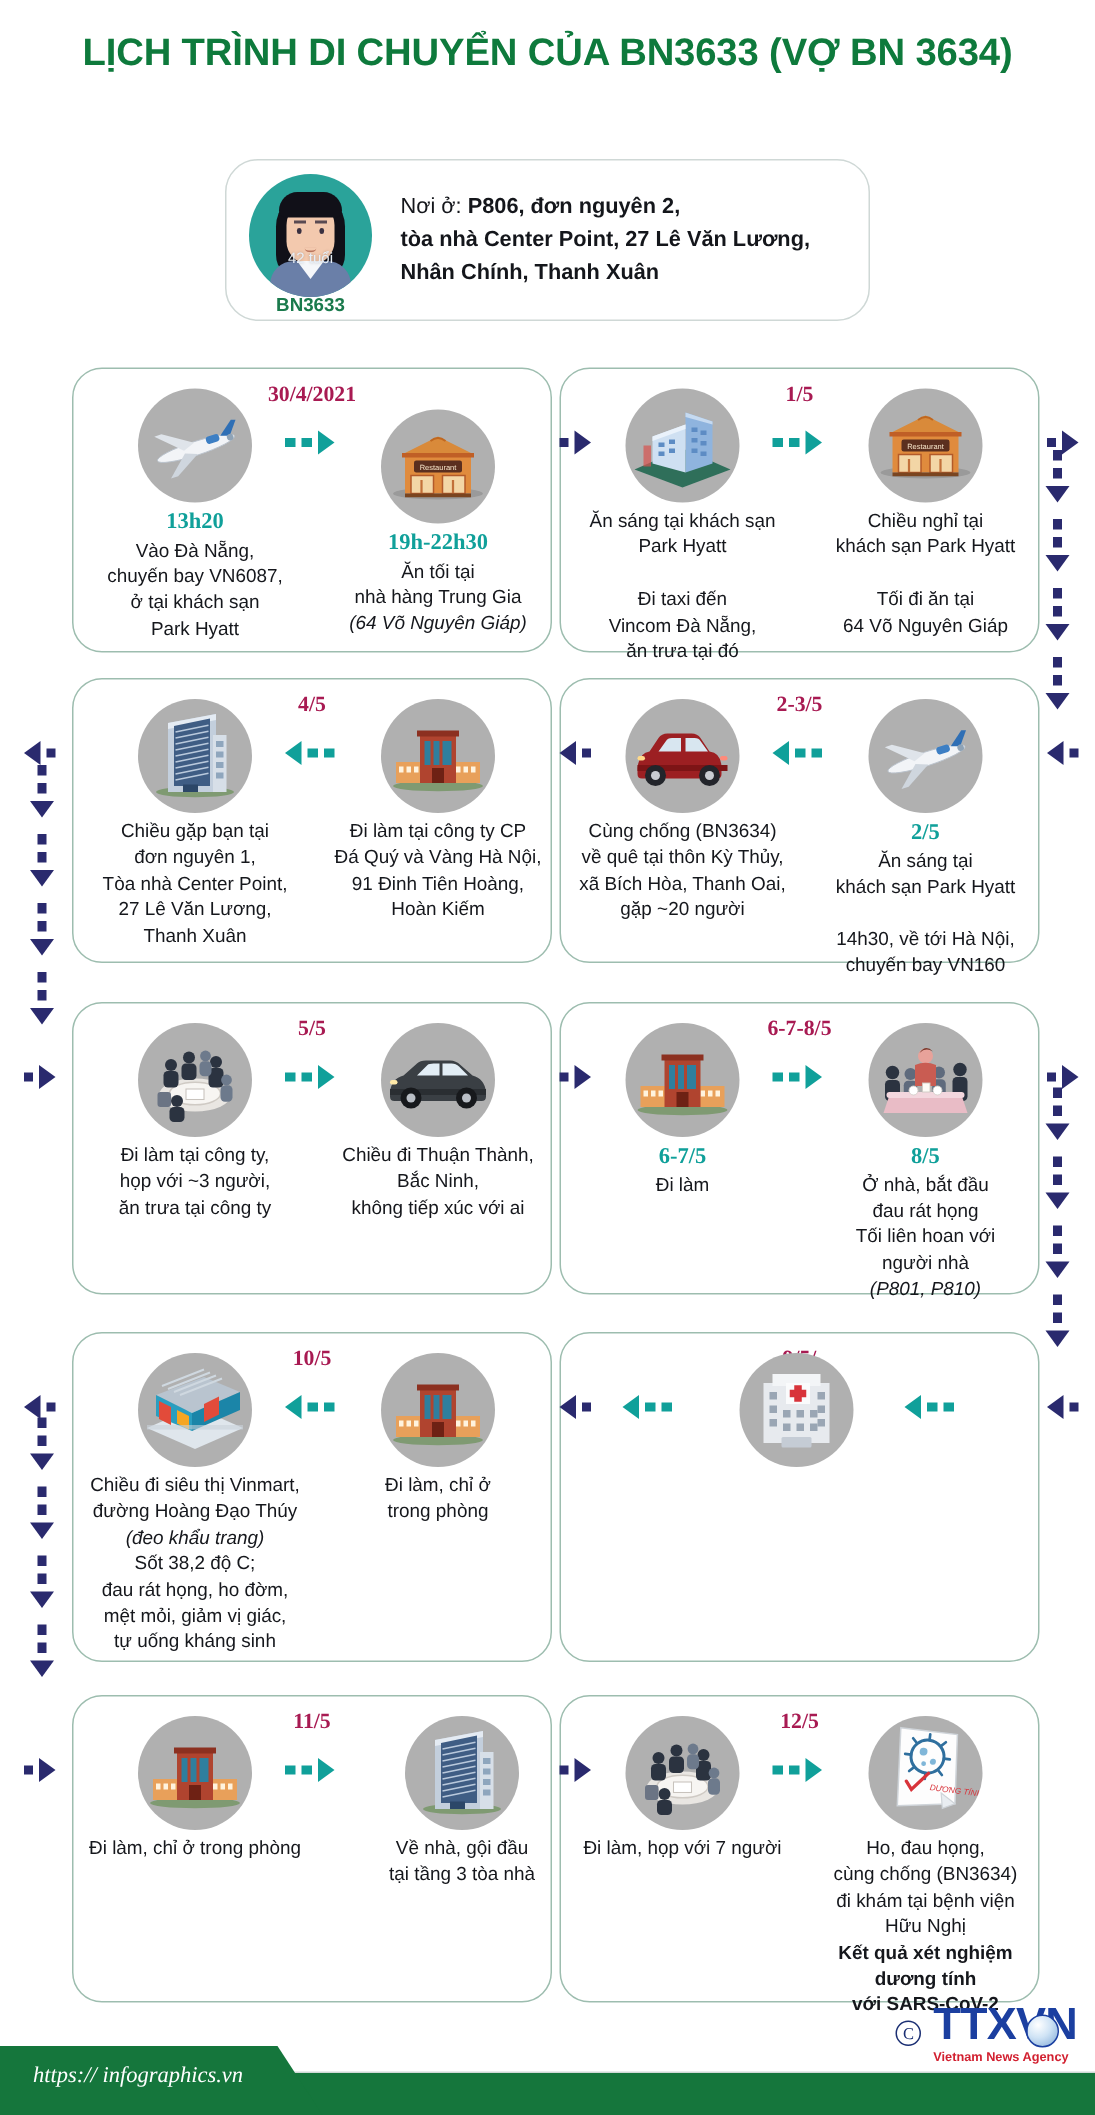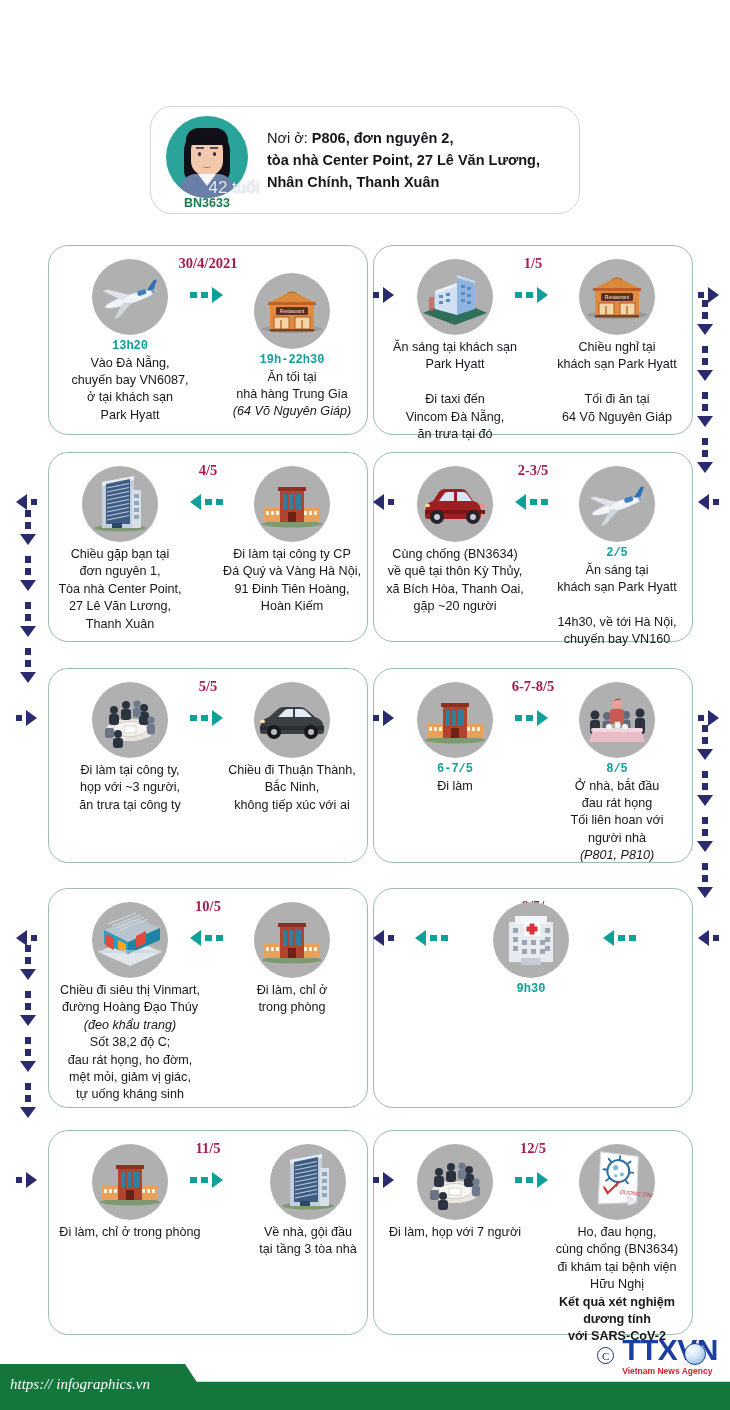--- a/index.html
+++ b/index.html
@@ -85,26 +85,25 @@
   .av-collar {
     position: absolute; left: 32px; bottom: 12px;
     width: 18px; height: 12px;
     background: #f5f7fa;
     transform: rotate(0deg);
     clip-path: polygon(0 0, 100% 0, 50% 100%);
   }
   .age-badge {
     position: absolute;
     left: 50%; transform: translateX(-50%);
-    bottom: 8px;
+    bottom: 28px;
     color: #e7eef6;
-    font-size: 17px;
+    font-size: 10px;
     white-space: nowrap;
     text-shadow: 0 0 2px rgba(0,0,0,.25);
-    margin-left: 27px;
   }
   .pid {
     position: absolute;
     left: 50%; transform: translateX(-50%);
     bottom: -4px;
     color: #1a7a4c;
     font-weight: bold;
     font-size: 12.5px;
   }
   .profile-text {
@@ -132,22 +131,22 @@
     width: 76px; height: 76px;
     border-radius: 50%;
     background: #b0b0b0;
     margin: 0 auto 4px;
     position: relative;
     overflow: hidden;
   }
   .cap-time {
     color: #10a09a;
     font-weight: bold;
-    font-size: 12px;
-    font-family: Liberation Mono, monospace;
+    font-size: 15px;
+    font-family: Liberation Serif, serif;
     line-height: 1.3;
   }
   .cap {
     font-size: 12.6px;
     line-height: 1.38;
     color: #15171c;
     white-space: pre-line;
   }
   .cap .it { font-style: italic; }
   .cap .bd { font-weight: bold; }
@@ -207,21 +206,21 @@
     width: 730px; height: 28px;
     background: #15763c;
   }
   .footer-tab {
     position: absolute; left: 0; bottom: 0;
     width: 215px; height: 46px;
     background: #15763c;
     clip-path: polygon(0 0, 185px 0, 215px 100%, 0 100%);
   }
   .footer-url {
-    position: absolute; left: 10px; bottom: 17px;
+    position: absolute; left: 22px; bottom: 17px;
     color: #fff; font-style: italic; font-size: 15px;
     font-family: "Liberation Serif", serif;
   }
   .ttxvn {
     position: absolute; right: 12px; bottom: 34px;
     display: flex; align-items: center;
   }
   .copy {
     width: 17px; height: 17px; border: 1.6px solid #1b2f73;
     border-radius: 50%; color: #1b2f73; font-size: 11px;
@@ -242,20 +241,21 @@
   .ttxvn-sub {
     color: #d22030; font-size: 8.5px; font-weight: bold;
     margin-top: 1px;
   }
   .thin-line { position:absolute; left:0; bottom:28px; width:730px; height:1px; background:#cfd8d6; }
 </style>
 </head>
 <body>
 
 <div class="header">
+  <div class="headline">LỊCH TRÌNH DI CHUYỂN CỦA BN3633 (VỢ BN 3634)</div>
 </div>
 
 <div class="profile-card">
   <div class="avatar-wrap">
     <div class="circ-hidden"></div>
     <div class="avatar">
       <div class="av-hair"></div>
       <div class="av-face"></div>
       <div class="av-fringe"></div>
       <div class="av-brow l"></div>
@@ -383,21 +383,21 @@
       <span class="d"></span>
       <span class="h"></span>
     </div>
     <div class="card" style="left:48px;top:452px;width:320px;height:190px;"></div>
     <div class="datelbl" style="left:48px;top:462px;width:320px;">4/5</div>
     <div class="arr rev" style="left:190px;top:494px;">
       <span class="d"></span>
       <span class="d"></span>
       <span class="h"></span>
     </div>
-    <div class="cell" style="left:44px;top:466px;width:152px;">
+    <div class="cell" style="left:54px;top:466px;width:152px;">
           <div class="circ"><svg viewBox="0 0 76 76" width="76" height="76">
         <ellipse cx="38" cy="62" rx="26" ry="3.5" fill="#7f9a72"></ellipse>
         <path d="M20 16 L52 10 L52 62 L20 62 Z" fill="#c3cfdd"></path>
         <path d="M20 16 L52 10 L52 14 L20 20 Z" fill="#e4ebf3"></path>
         <path d="M24 18 L48 13 L48 58 L24 58 Z" fill="#3f5d84"></path>
         <g stroke="#b9c9dc" stroke-width="1.1">
           <path d="M25 22 L47 17.5 M25 26 L47 21.5 M25 30 L47 25.5 M25 34 L47 29.5 M25 38 L47 33.5 M25 42 L47 37.5 M25 46 L47 41.5 M25 50 L47 45.5 M25 54 L47 49.5"></path>
         </g>
         <rect x="50" y="24" width="9" height="38" fill="#d7dfe8"></rect>
         <g fill="#8fa6bd">
@@ -701,21 +701,20 @@
             <rect x="47" y="38" width="5" height="5"></rect>
           <rect x="29" y="47" width="5" height="5"></rect>
             <rect x="38" y="47" width="5" height="5"></rect>
             <rect x="47" y="47" width="5" height="5"></rect>
           <rect x="52" y="26" width="5" height="5"></rect>
             <rect x="52" y="35" width="5" height="5"></rect>
             <rect x="52" y="44" width="5" height="5"></rect>
         </g>
         <rect x="28" y="56" width="20" height="7" rx="1" fill="#c5ccd5"></rect>
       </svg></div>
-          <div class="cap-time">9h30</div>
         </div>
     <div class="narr rev" style="left:373px;top:930px;">
       <span class="d"></span>
       <span class="h"></span>
     </div>
     <div class="narr rev" style="left:698px;top:930px;">
       <span class="d"></span>
       <span class="h"></span>
     </div>
     <div class="narr rev" style="left:16px;top:930px;">

